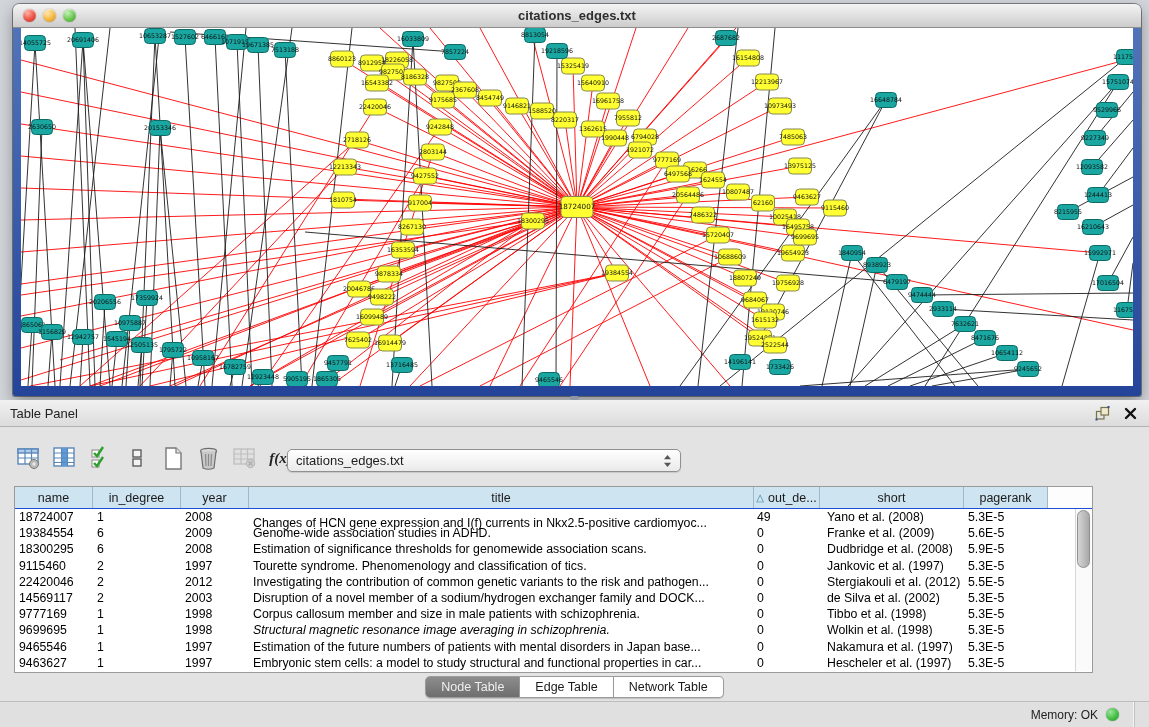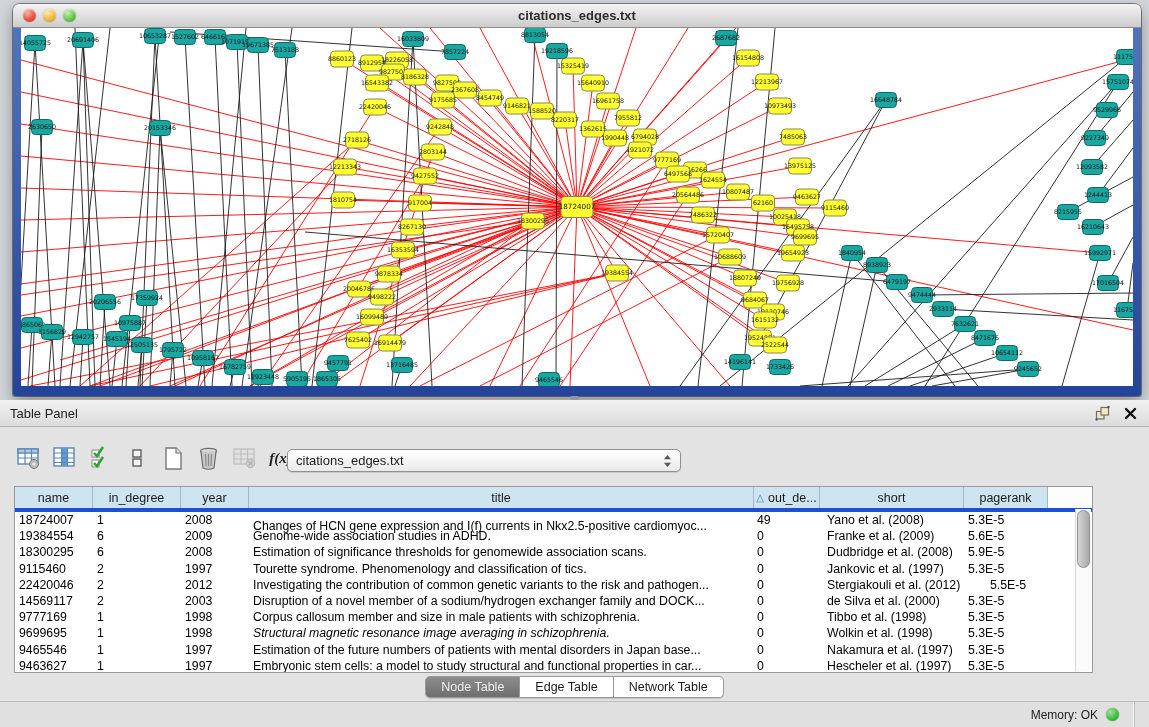--- a/index.html
+++ b/index.html
@@ -32,21 +32,21 @@
   .tb-icon{width:25px;height:26px;display:flex;align-items:center;justify-content:center}
   .tb-icon.disabled{opacity:.55}
   .fx{font-family:"Liberation Serif",serif;font-style:italic;font-weight:bold;font-size:15px;color:#222}
 
   .dropdown{position:absolute;left:287px;top:49px;width:394px;height:23px;border:1px solid #909090;border-radius:5px;
     background:linear-gradient(#ffffff,#eaeaea);box-sizing:border-box;display:flex;align-items:center;
     padding:0 8px;font-size:13px;color:#1c1c1c;box-shadow:0 1px 1px rgba(0,0,0,.12)}
   .dropdown .dd-value{flex:1;white-space:nowrap;overflow:hidden}
 
   .tablebox{position:absolute;left:14px;top:86px;width:1079px;height:187px;border:1px solid #9a9a9a;background:#fff;box-sizing:border-box;overflow:hidden}
-  .thead{display:flex;height:21px;background:#cfe4f1;border-bottom:4px solid #1d4ed8;font-size:12.5px;color:#1a1a1a}
+  .thead{display:flex;height:21px;background:#cfe4f1;border-bottom:1px solid #1d4ed8;font-size:12.5px;color:#1a1a1a}
   .th{display:flex;align-items:center;justify-content:center;border-right:1px solid #9fb9c9;box-sizing:border-box;white-space:nowrap;overflow:hidden}
   .th.filler{border-right:none;background:#fdfdfd}
   .sort-tri{color:#2e7f9e;font-size:10px;margin-right:4px}
   .trow{display:flex;height:16.2px;font-size:12.3px;color:#000;align-items:center}
   .td{box-sizing:border-box;white-space:nowrap;overflow:hidden}
   .vscroll{position:absolute;right:1px;top:22px;bottom:1px;width:15px;background:#fafafa;border-left:1px solid #d6d6d6}
   .vthumb{position:absolute;left:1px;right:1px;top:1px;height:56px;border-radius:7px;border:1px solid #8f8f8f;
     background:linear-gradient(90deg,#d6d6d6,#a9a9a9)}
 
   .tabs{position:absolute;left:0;right:0;top:276px;display:flex;justify-content:center}
@@ -658,29 +658,29 @@
           <div class="td" style="width: 144px; padding-left: 7px;">Jankovic et al. (1997)</div>
           <div class="td" style="width: 84px; padding-left: 4px;">5.3E-5</div>
         </div>
         <div class="trow">
           <div class="td" style="width: 78px; padding-left: 4px;">22420046</div>
           <div class="td" style="width: 88px; padding-left: 4px;">2</div>
           <div class="td" style="width: 68px; padding-left: 4px;">2012</div>
           <div class="td" style="width: 505px; padding-left: 4px;">Investigating the contribution of common genetic variants to the risk and pathogen...</div>
           <div class="td" style="width: 66px; padding-left: 3px;">0</div>
           <div class="td" style="width: 144px; padding-left: 7px;">Stergiakouli et al. (2012)</div>
-          <div class="td" style="width: 84px; padding-left: 4px; text-align: center;">5.5E-5</div>
+          <div class="td" style="width: 84px; padding-left: 4px;">5.5E-5</div>
         </div>
         <div class="trow">
           <div class="td" style="width: 78px; padding-left: 4px;">14569117</div>
           <div class="td" style="width: 88px; padding-left: 4px;">2</div>
           <div class="td" style="width: 68px; padding-left: 4px;">2003</div>
           <div class="td" style="width: 505px; padding-left: 4px;">Disruption of a novel member of a sodium/hydrogen exchanger family and DOCK...</div>
           <div class="td" style="width: 66px; padding-left: 3px;">0</div>
-          <div class="td" style="width: 144px; padding-left: 7px;">de Silva et al. (2000)</div>
+          <div class="td" style="width: 144px; padding-left: 7px;">de Silva et al. (2002)</div>
           <div class="td" style="width: 84px; padding-left: 4px;">5.3E-5</div>
         </div>
         <div class="trow">
           <div class="td" style="width: 78px; padding-left: 4px;">9777169</div>
           <div class="td" style="width: 88px; padding-left: 4px;">1</div>
           <div class="td" style="width: 68px; padding-left: 4px;">1998</div>
           <div class="td" style="width: 505px; padding-left: 4px;">Corpus callosum member and size in male patients with schizophrenia.</div>
           <div class="td" style="width: 66px; padding-left: 3px;">0</div>
           <div class="td" style="width: 144px; padding-left: 7px;">Tibbo et al. (1998)</div>
           <div class="td" style="width: 84px; padding-left: 4px;">5.3E-5</div>

